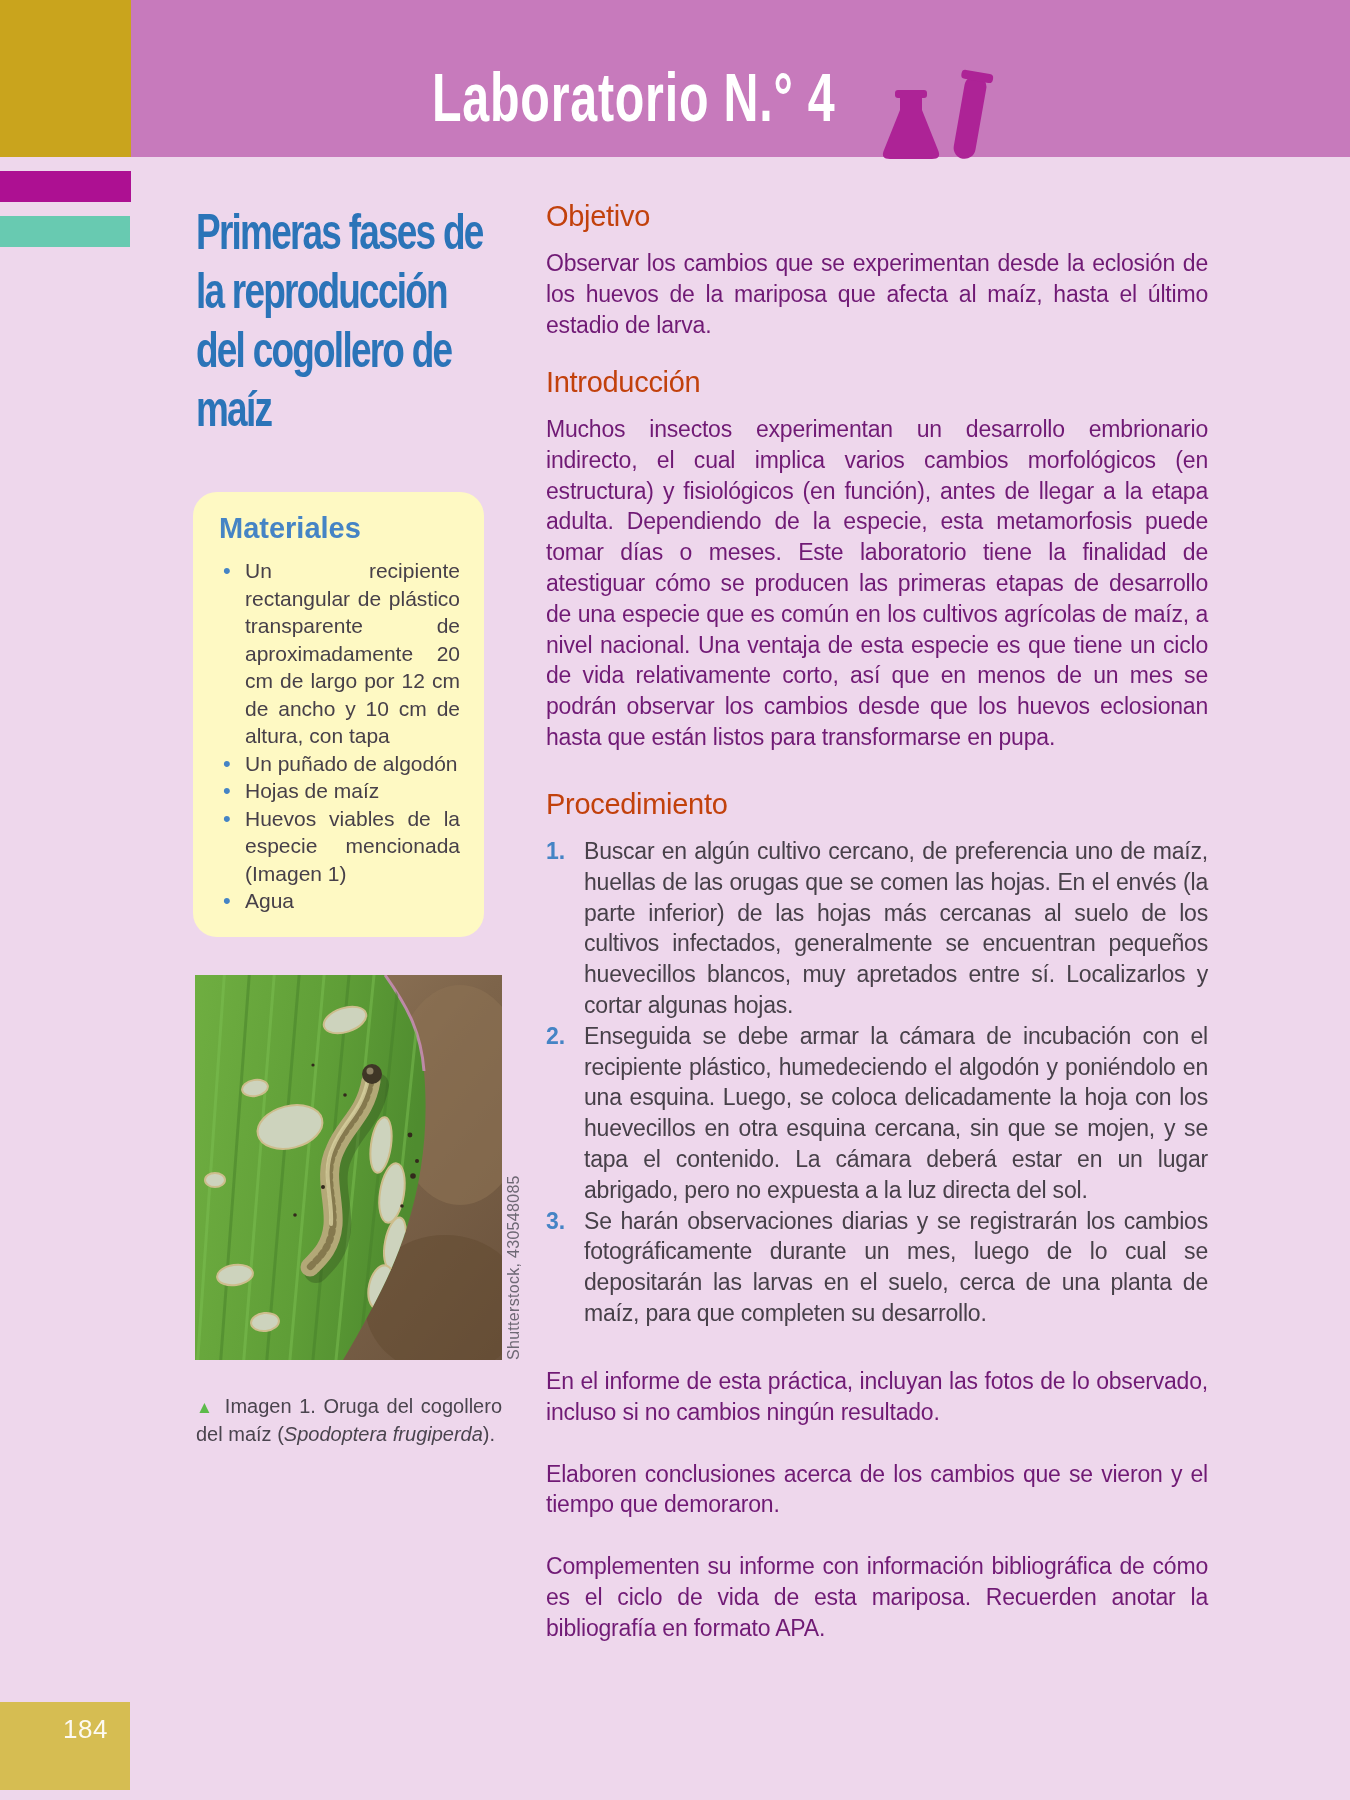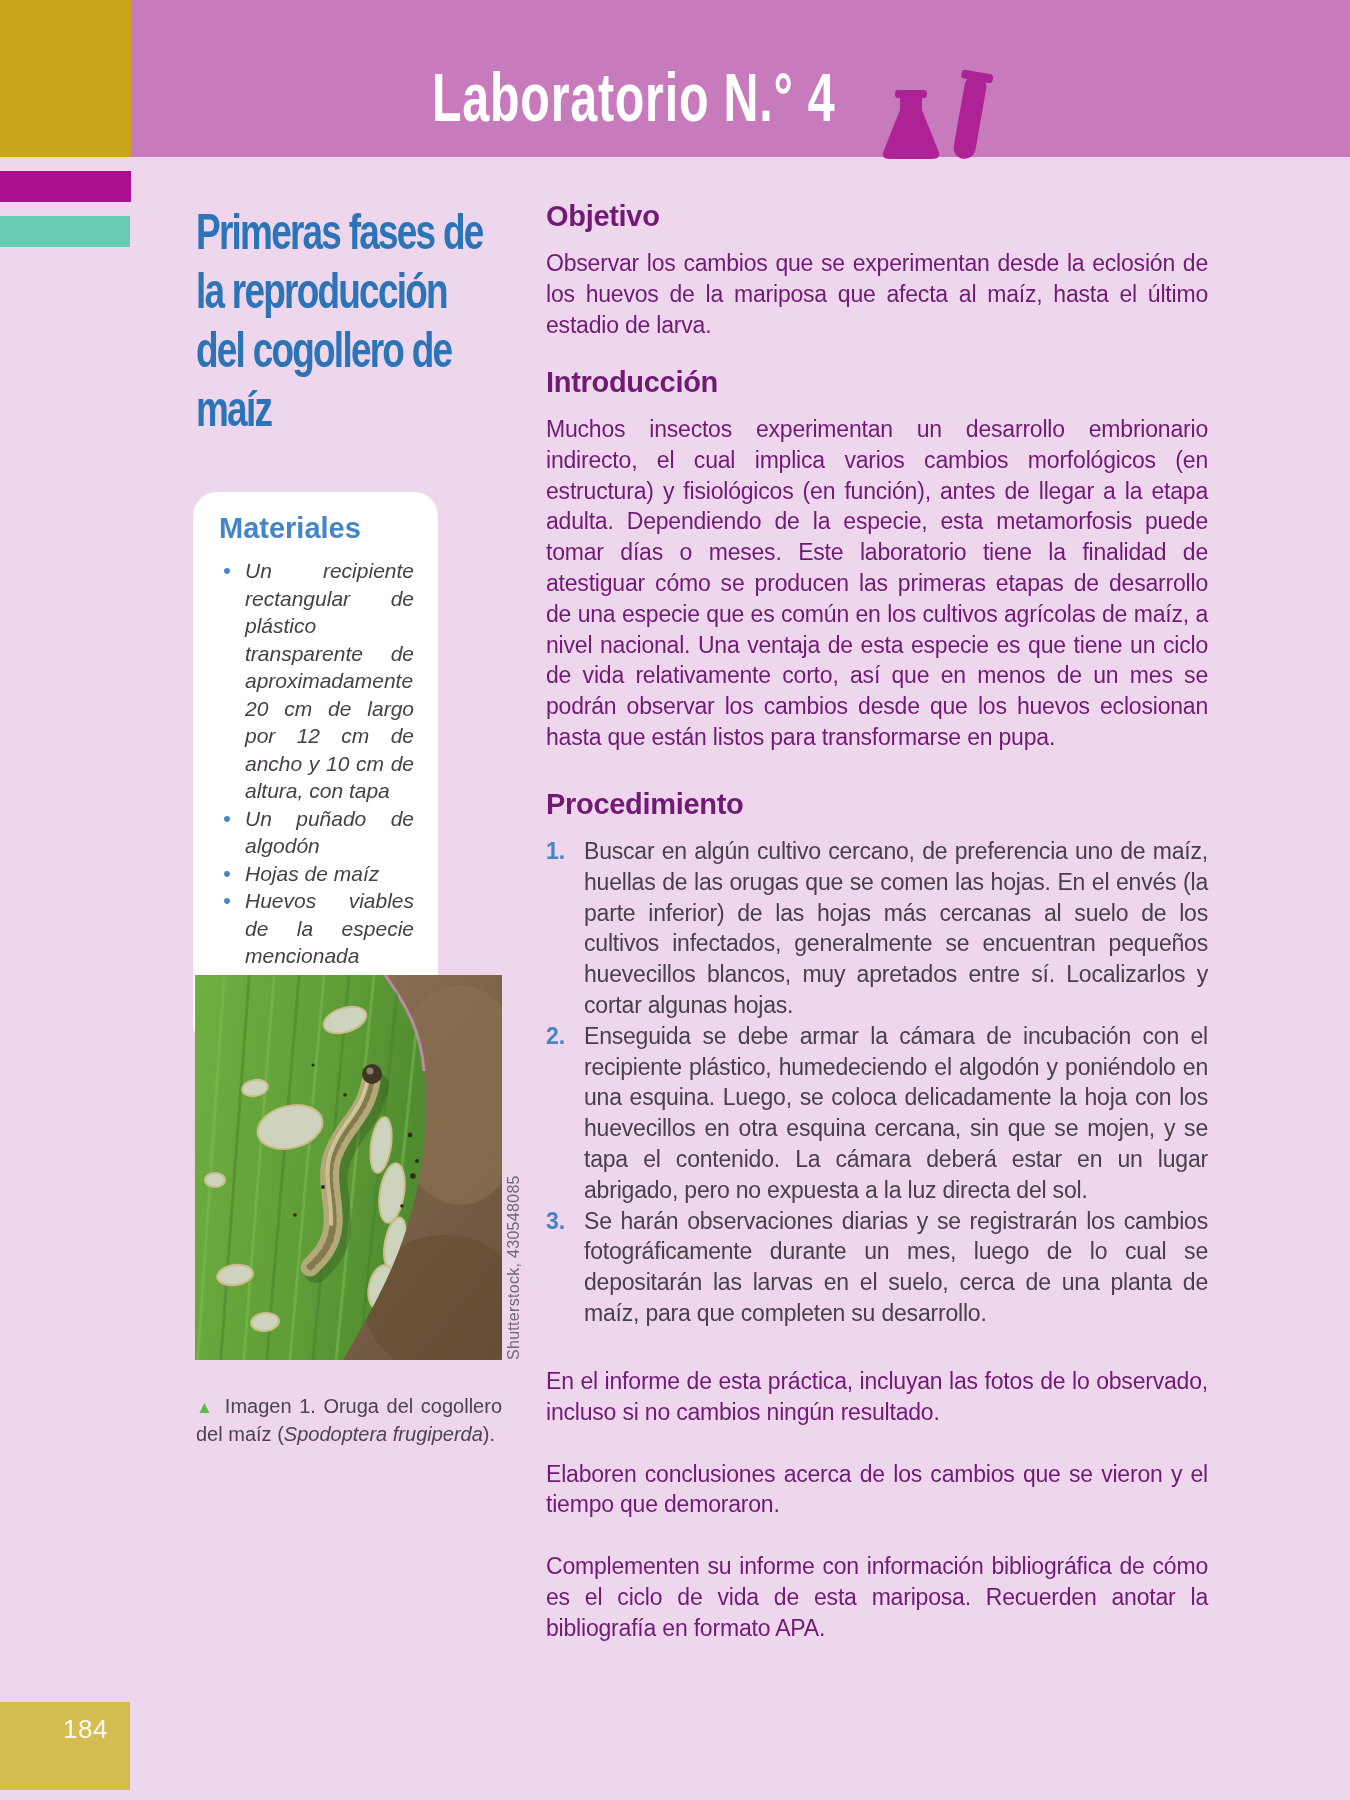--- a/index.html
+++ b/index.html
@@ -23,27 +23,27 @@
   }
   .lab-icons { position:absolute; left:878px; top:66px; }
   
   .doc-title {
     position:absolute; left:196px; top:203px; width:330px;
     color:#2b74b8; font-weight:bold; font-size:42px; line-height:50px;
     letter-spacing:-2px;
     transform:scale(0.88,1.18); transform-origin:left top;
   }
   .materials-box {
-    position:absolute; left:193px; top:492px; width:245px;
-    background:#ffffff; border-radius:24px; padding:20px 24px 22px 26px;
+    position:absolute; left:193px; top:492px; width:291px;
+    background:#fef9c3; border-radius:24px; padding:20px 24px 22px 26px;
   }
   .materials-box h2 {
     color:#4584c5; font-size:29px; font-weight:bold; margin-bottom:12px;
   }
-  .materials-box ul { list-style:none;font-style:italic; }
+  .materials-box ul { list-style:none; }
   .materials-box li {
     position:relative; padding-left:26px;
     font-size:21px; line-height:27.5px; text-align:justify; color:#474049;
   }
   .materials-box li::before {
     content:"•"; position:absolute; left:4px; top:0;
     color:#4584c5; font-size:22px;
   }
   .figure-photo { position:absolute; left:195px; top:975px; width:307px; height:385px; }
   .credit {
@@ -53,21 +53,21 @@
   }
   .caption {
     position:absolute; left:196px; top:1381px; width:306px;
     font-size:20px; line-height:26px; color:#4a444e; text-align:justify;margin-top:12px;
   }
   .caption .tri { color:#5cba4a; font-size:17px; margin-right:10px; }
   .caption .sp { font-style:italic; }
   
   .main { position:absolute; left:546px; top:0; width:662px; height:1800px; }
   .sec { position:absolute; left:0; width:662px; }
-  .sec h2 { color:#701a75; font-size:29px; font-weight:bold; margin-bottom:15px; letter-spacing:-0.3px; }
+  .sec h2 { color:#c2410c; font-size:29px; font-weight:normal; margin-bottom:15px; letter-spacing:-0.3px; }
   .sec p  { font-size:23px; line-height:30.8px; text-align:justify; color:#701a75; letter-spacing:-0.2px; }
   .sec-objetivo     { top:200px; }
   .sec-introduccion { top:366px; }
   .sec-procedimiento{ top:788px; }
   .sec-resultados   { top:1366px; }
   .steps { display:block; }
   .step { display:flex; }
   .step .num {
     width:38px; flex-shrink:0; color:#4584c5; font-weight:bold;
     font-size:23px; line-height:30.8px;

